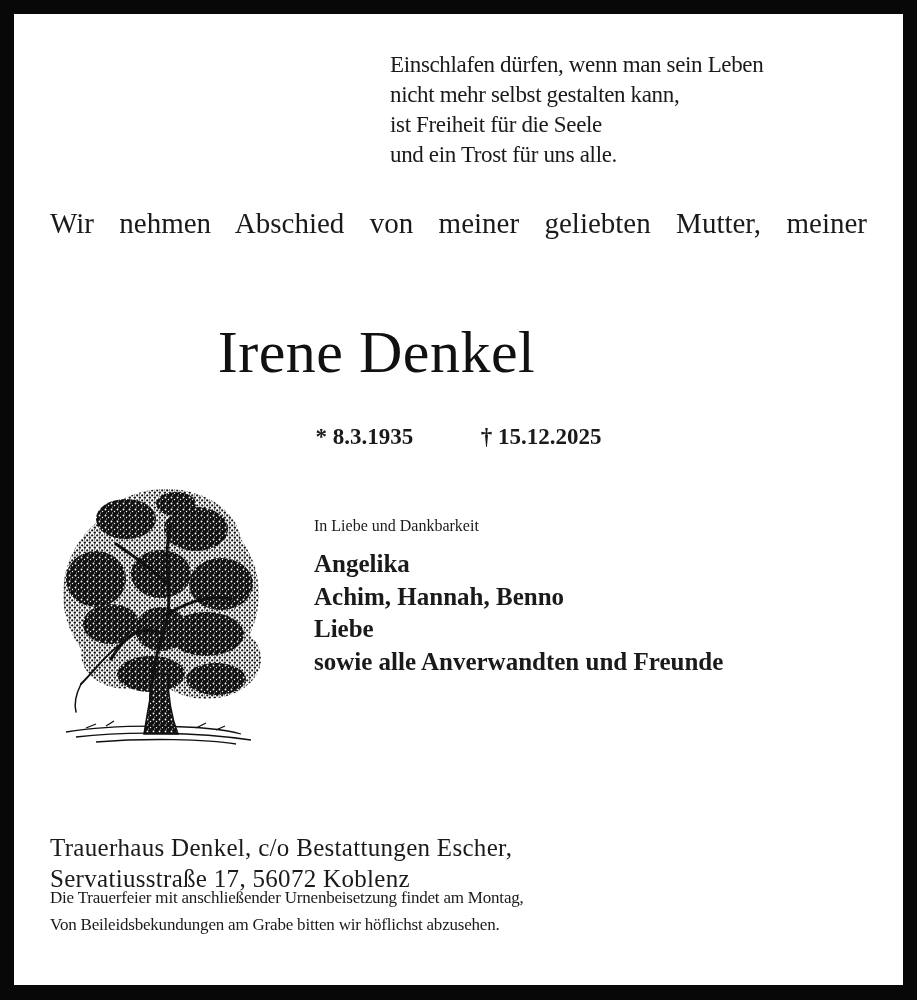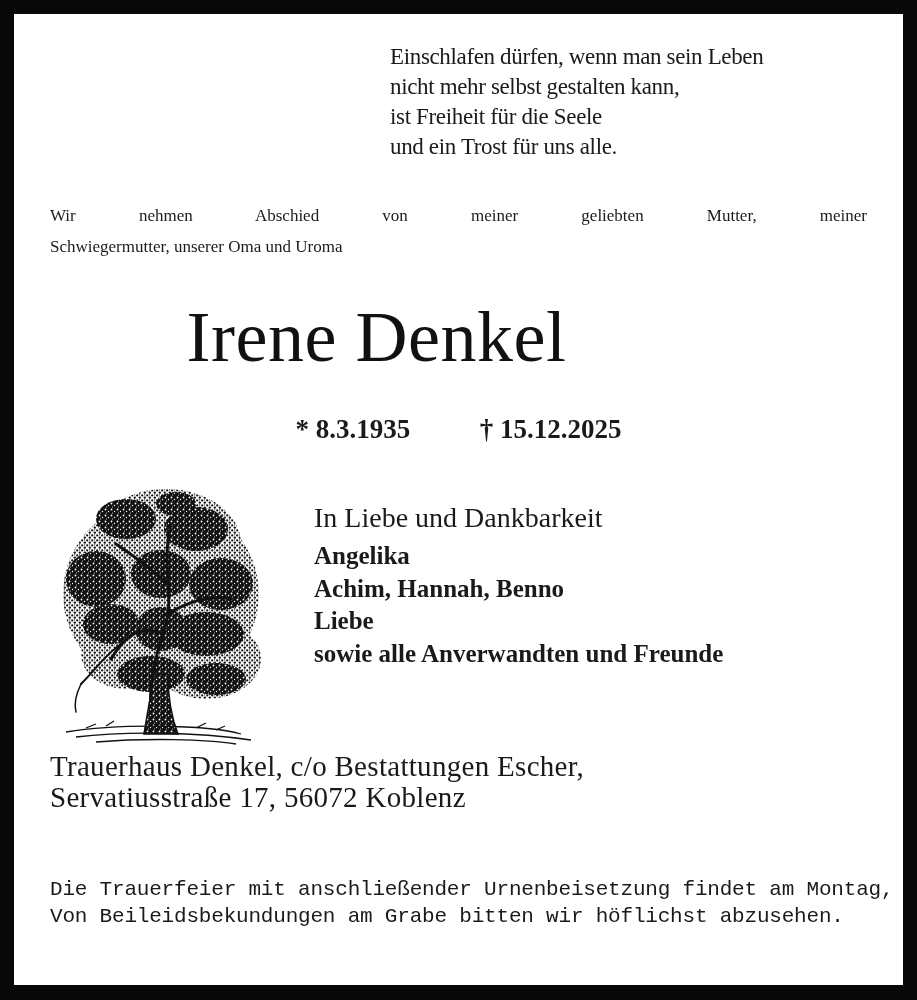--- a/index.html
+++ b/index.html
@@ -19,143 +19,142 @@
       position: absolute;
       left: 0; top: 0;
       width: 917px; height: 1000px;
       box-sizing: border-box;
       border-top: 14px solid #080808;
       border-left: 14px solid #080808;
       border-right: 14px solid #080808;
       border-bottom: 15px solid #080808;
       background: #ffffff;
     }
-    .abs { position: absolute; white-space: nowrap; }
+    .abs { position: absolute; white-space: nowrap; margin-top: 8px; }
 
     
     .poem {
       left: 390px;
       top: 42px;
       font-size: 21px;
       line-height: 30px;
       letter-spacing: -0.35px;
       font-family: "Liberation Serif", "DejaVu Serif", serif;
       font-size: 23px;
     }
     .poem div { height: 30px; }
 
     
     .intro {
       left: 50px;
       top: 200px;
       width: 817px;
       font-family: "Liberation Serif", "DejaVu Serif", serif;
-      font-size: 17px;
+      font-size: 29px;
       line-height: 31px;
       white-space: normal;
     }
     .intro .l1 {
       display: block;
       text-align: justify;
       text-align-last: justify;
       height: 31px;
     }
     .intro .l2 { display: block; height: 31px; }
 
     
     .name {
       left: 0;
       width: 753px;
-      top: 292px;
+      top: 299px;
       text-align: center;
       font-family: "Liberation Serif", "DejaVu Serif", serif;
-      font-size: 72px;
+      font-size: 60px;
       line-height: 90px;
       letter-spacing: 0.5px;
       color: #111;
     }
 
     
     .dates {
       left: 0;
       width: 917px;
       top: 412px;
       text-align: center;
       font-family: "Liberation Serif", "DejaVu Serif", serif;
       font-weight: bold;
-      font-size: 27px;
+      font-size: 23px;
       line-height: 34px;
       color: #1a1a1a;
     }
     .dates .gap { display: inline-block; width: 56px; }
 
     
     .tree {
       position: absolute;
       left: 56px;
       top: 484px;
       width: 212px;
       height: 264px;
     }
 
     
     .thanks {
       left: 314px;
       top: 503px;
       font-family: "Liberation Serif", "DejaVu Serif", serif;
-      font-size: 28px;
+      font-size: 16px;
       line-height: 30px;
     }
     .mourners {
       left: 314px;
       top: 540px;
       font-family: "Liberation Serif", "DejaVu Serif", serif;
       font-weight: bold;
       font-size: 25px;
       line-height: 32.7px;
     }
     .mourners div { height: 32.7px; }
 
     
     .address {
       left: 50px;
-      top: 751px;
-      font-family: "Liberation Serif", "DejaVu Serif", serif;
-      font-size: 29px;
+      top: 824px;
+      font-family: "Liberation Serif", "DejaVu Serif", serif;
+      font-size: 25px;
       line-height: 31px;
       letter-spacing: 0.3px;
     }
     .address div { height: 31px; }
 
     
     .notice {
       left: 50px;
       top: 876px;
-      font-family: Liberation Mono, monospace;
-      font-size: 21px;
+      font-family: Liberation Serif, serif;
+      font-size: 17px;
       line-height: 27px;
       letter-spacing: -0.2px;
     }
     .notice div { height: 27px; }
   </style>
 </head>
 <body>
 
 <div class="frame"></div>
 
 <div class="abs poem">
   <div>Einschlafen dürfen, wenn man sein Leben</div>
   <div>nicht mehr selbst gestalten kann,</div>
   <div>ist Freiheit für die Seele</div>
   <div>und ein Trost für uns alle.</div>
 </div>
 
 <div class="abs intro">
   <span class="l1">Wir nehmen Abschied von meiner geliebten Mutter, meiner</span>
-  <span class="l2">Schwiegermutter, unserer Oma und Uroma</span>
 </div>
 
 <div class="abs name">Irene Denkel</div>
 
 <div class="abs dates">
   <span>*</span>
   <span>8.3.1935</span>
   <span class="gap"></span>
   <span>†</span>
   <span>15.12.2025</span>

